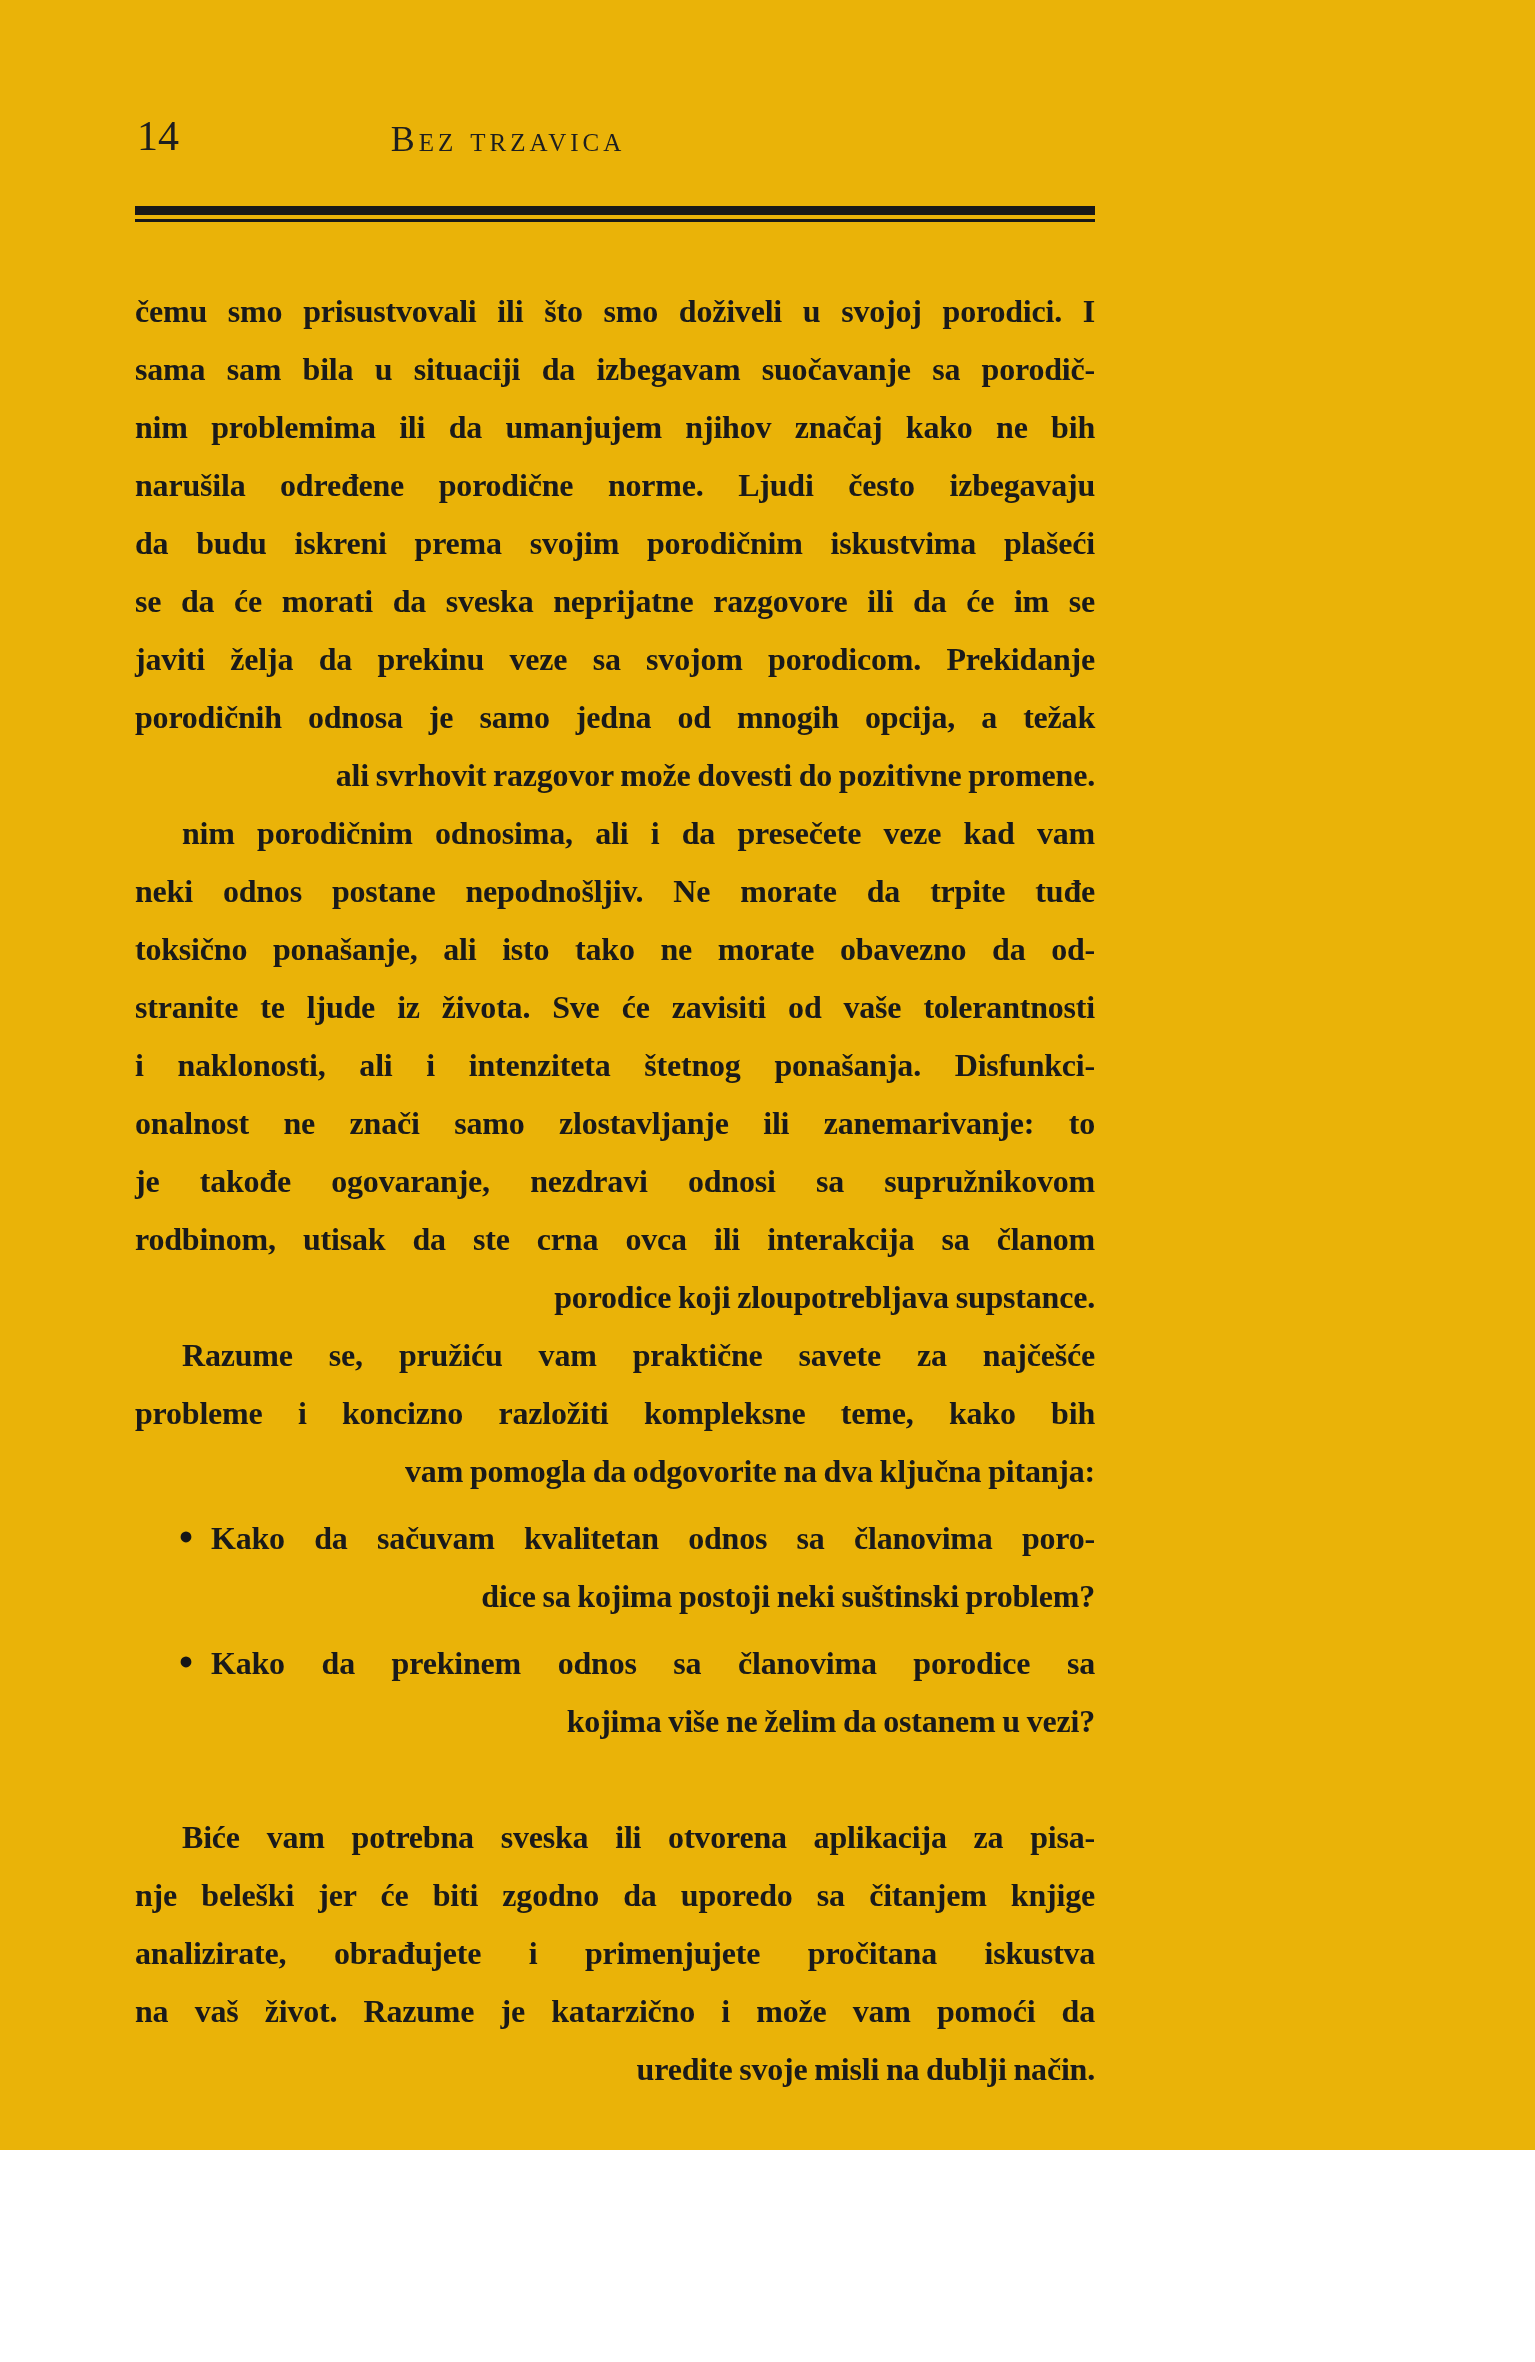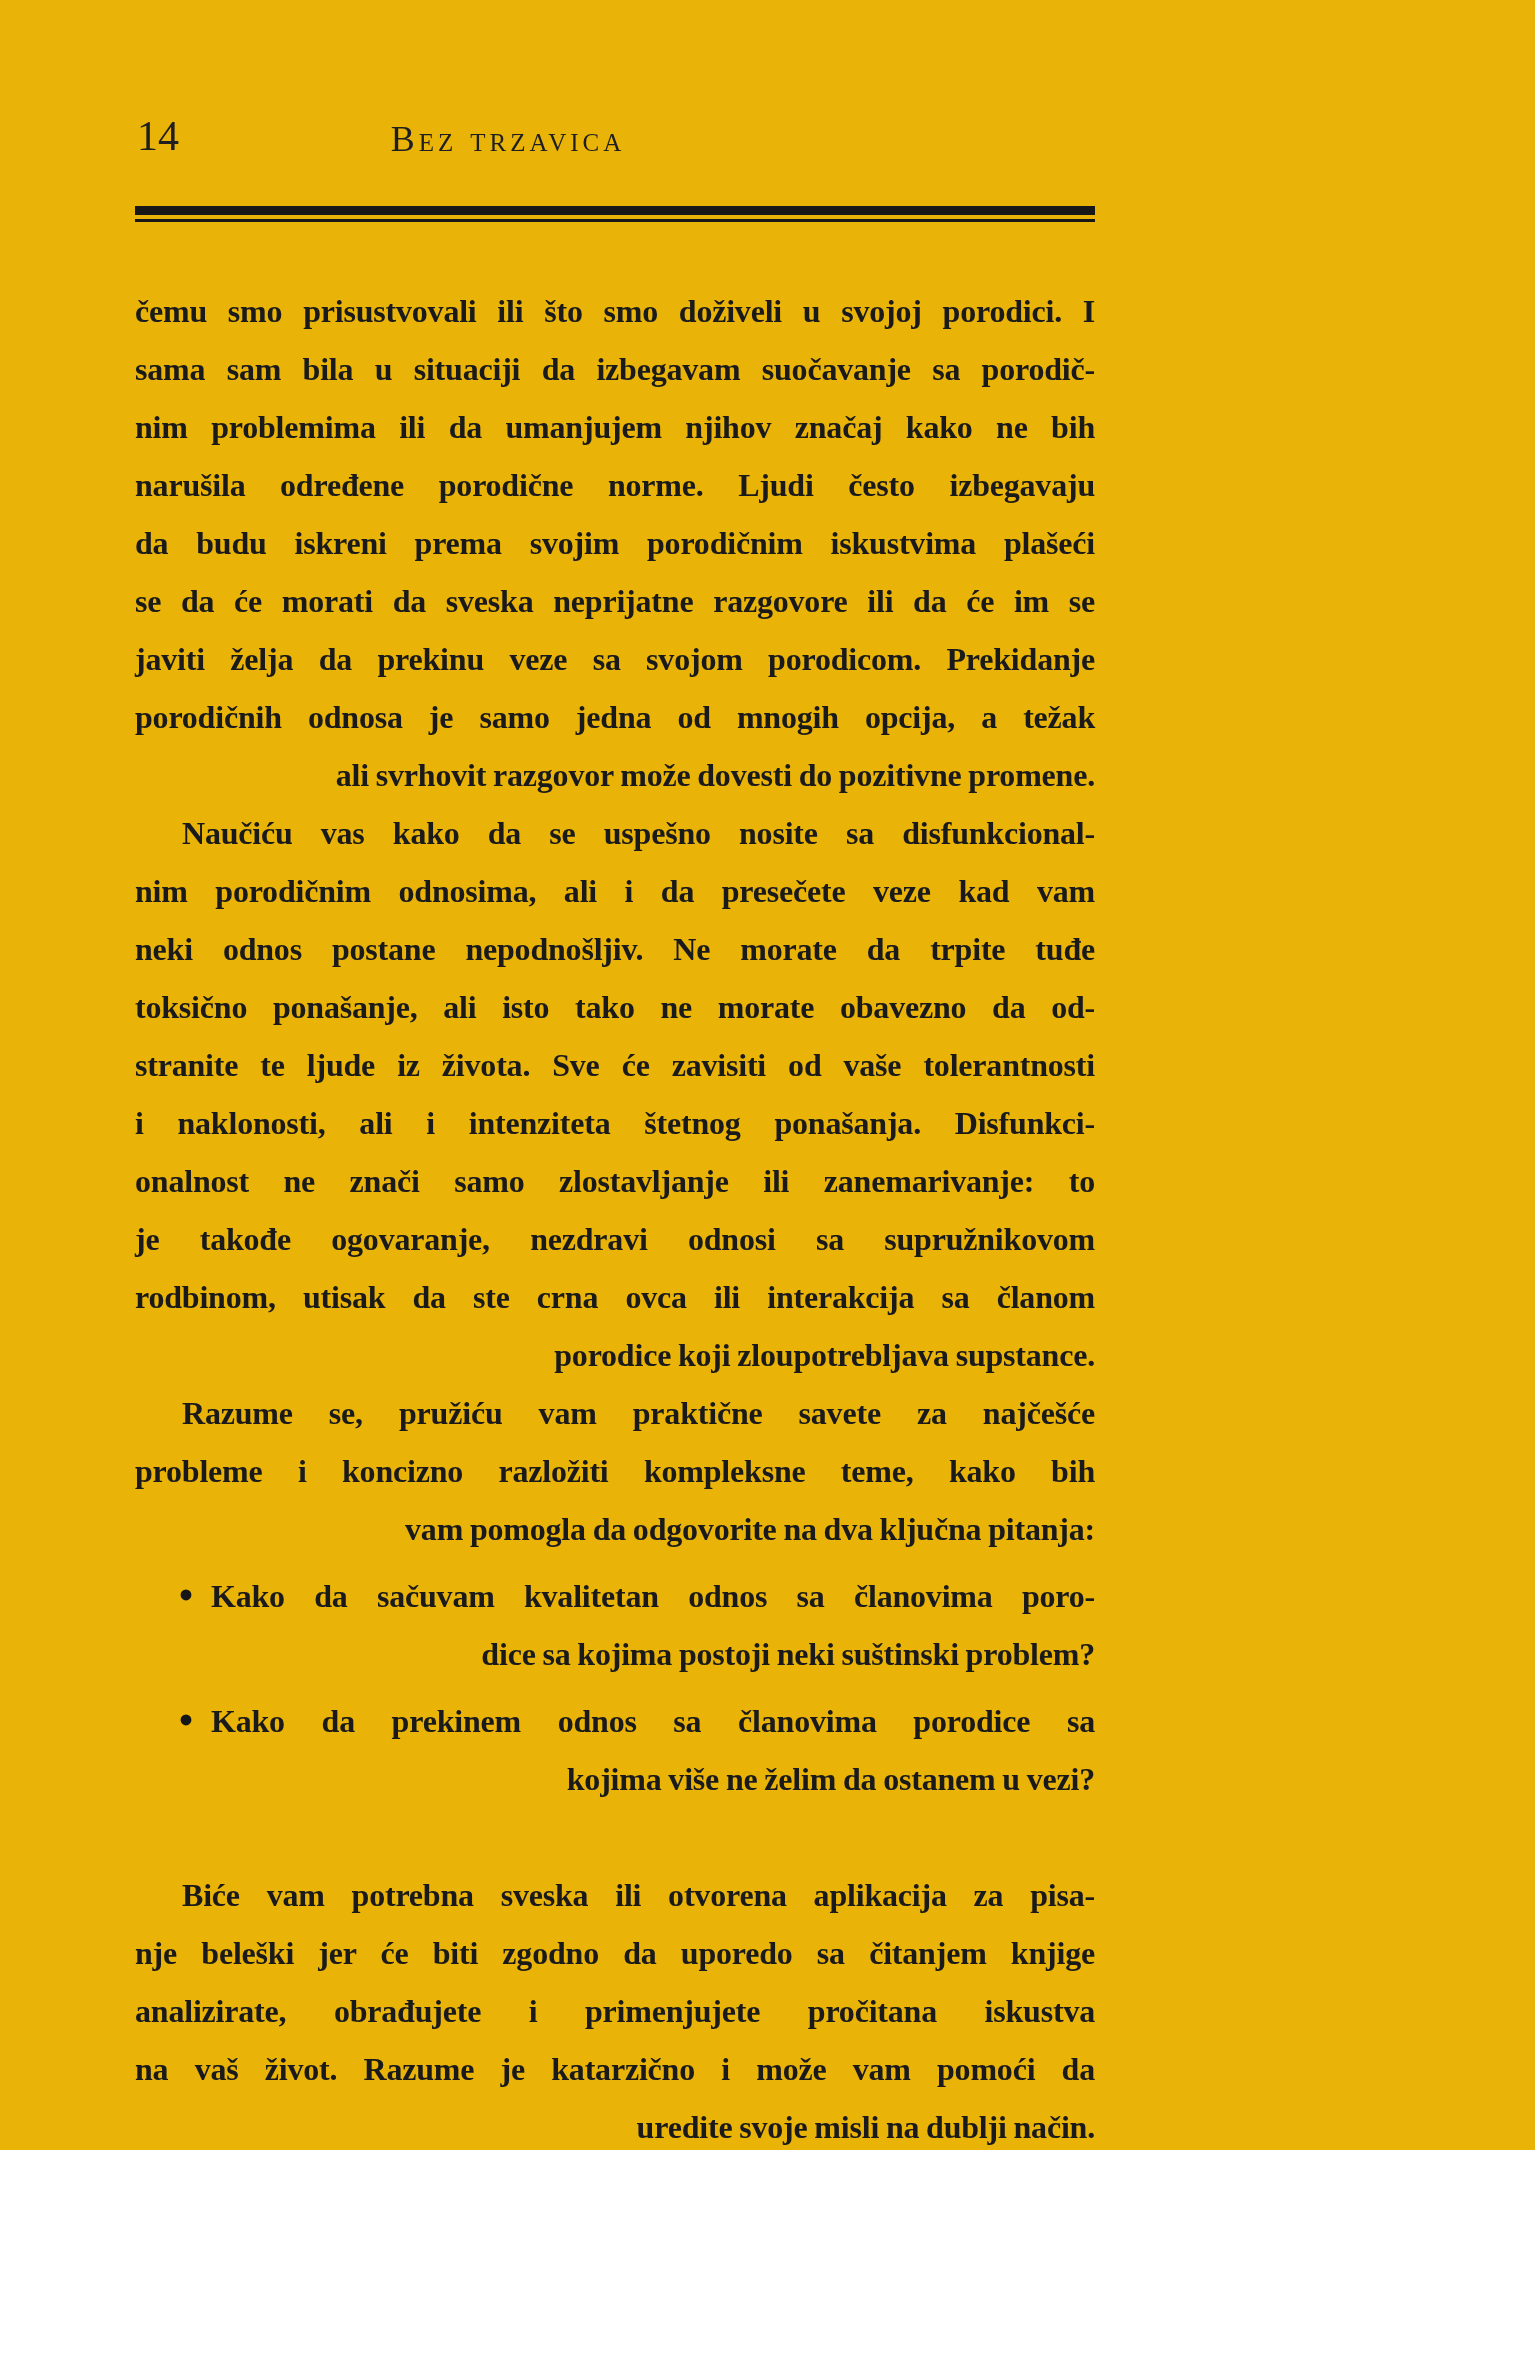--- a/index.html
+++ b/index.html
@@ -80,21 +80,20 @@
         <div class="line just">sama sam bila u situaciji da izbegavam suočavanje sa porodič-</div>
         <div class="line just">nim problemima ili da umanjujem njihov značaj kako ne bih</div>
         <div class="line just">narušila određene porodične norme. Ljudi često izbegavaju</div>
         <div class="line just">da budu iskreni prema svojim porodičnim iskustvima plašeći</div>
         <div class="line just">se da će morati da sveska neprijatne razgovore ili da će im se</div>
         <div class="line just">javiti želja da prekinu veze sa svojom porodicom. Prekidanje</div>
         <div class="line just">porodičnih odnosa je samo jedna od mnogih opcija, a težak</div>
         <div class="line left">ali svrhovit razgovor može dovesti do pozitivne promene.</div>
       </div>
       <div class="para indent">
-        <div class="line just">Naučiću vas kako da se uspešno nosite sa disfunkcional-</div>
         <div class="line just">nim porodičnim odnosima, ali i da presečete veze kad vam</div>
         <div class="line just">neki odnos postane nepodnošljiv. Ne morate da trpite tuđe</div>
         <div class="line just">toksično ponašanje, ali isto tako ne morate obavezno da od-</div>
         <div class="line just">stranite te ljude iz života. Sve će zavisiti od vaše tolerantnosti</div>
         <div class="line just">i naklonosti, ali i intenziteta štetnog ponašanja. Disfunkci-</div>
         <div class="line just">onalnost ne znači samo zlostavljanje ili zanemarivanje: to</div>
         <div class="line just">je takođe ogovaranje, nezdravi odnosi sa supružnikovom</div>
         <div class="line just">rodbinom, utisak da ste crna ovca ili interakcija sa članom</div>
         <div class="line left">porodice koji zloupotrebljava supstance.</div>
       </div>

